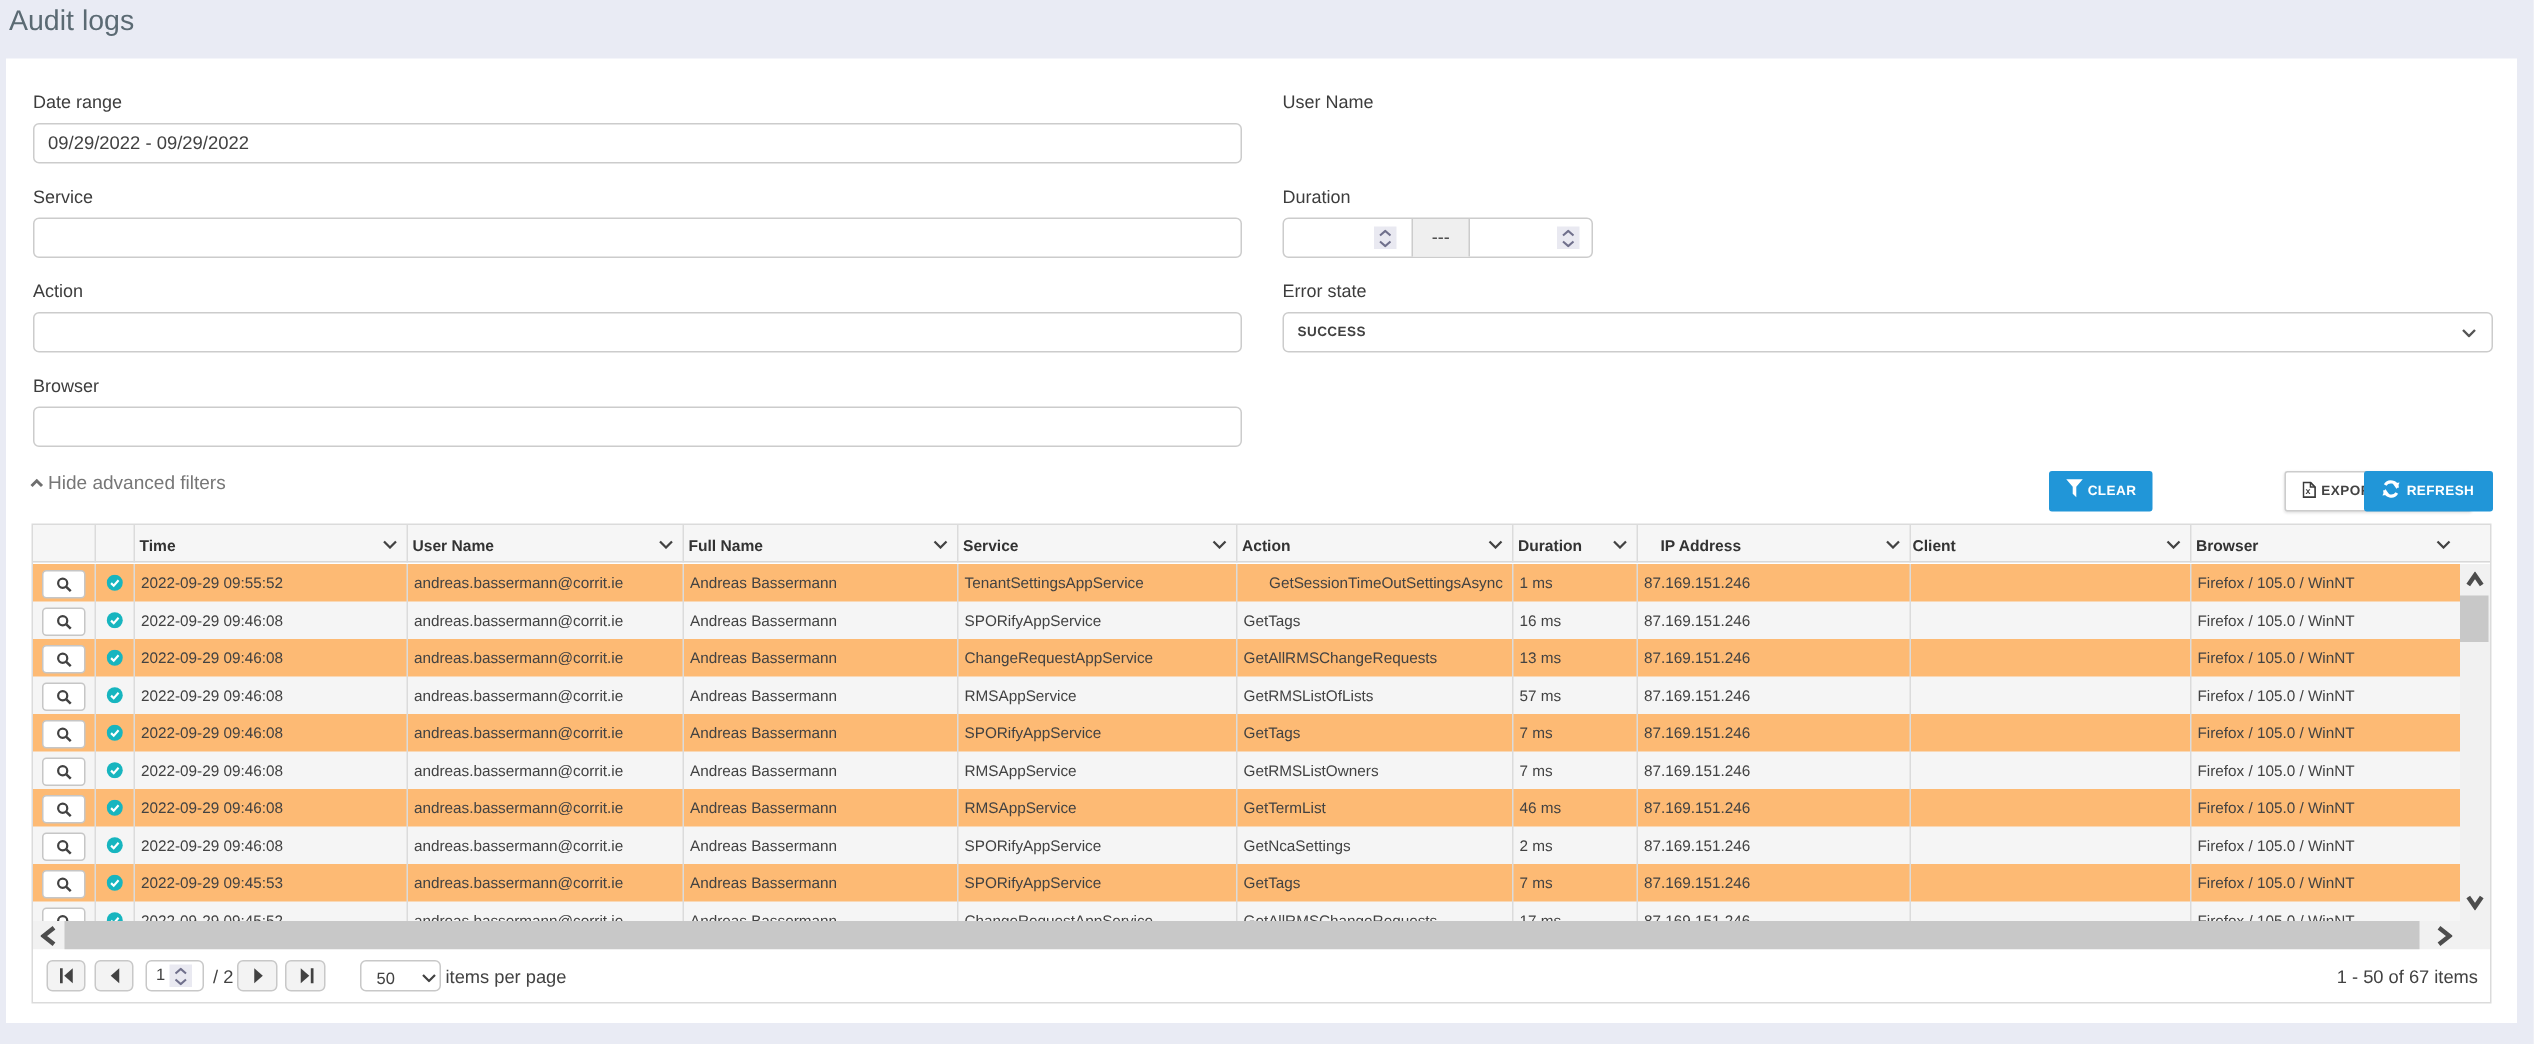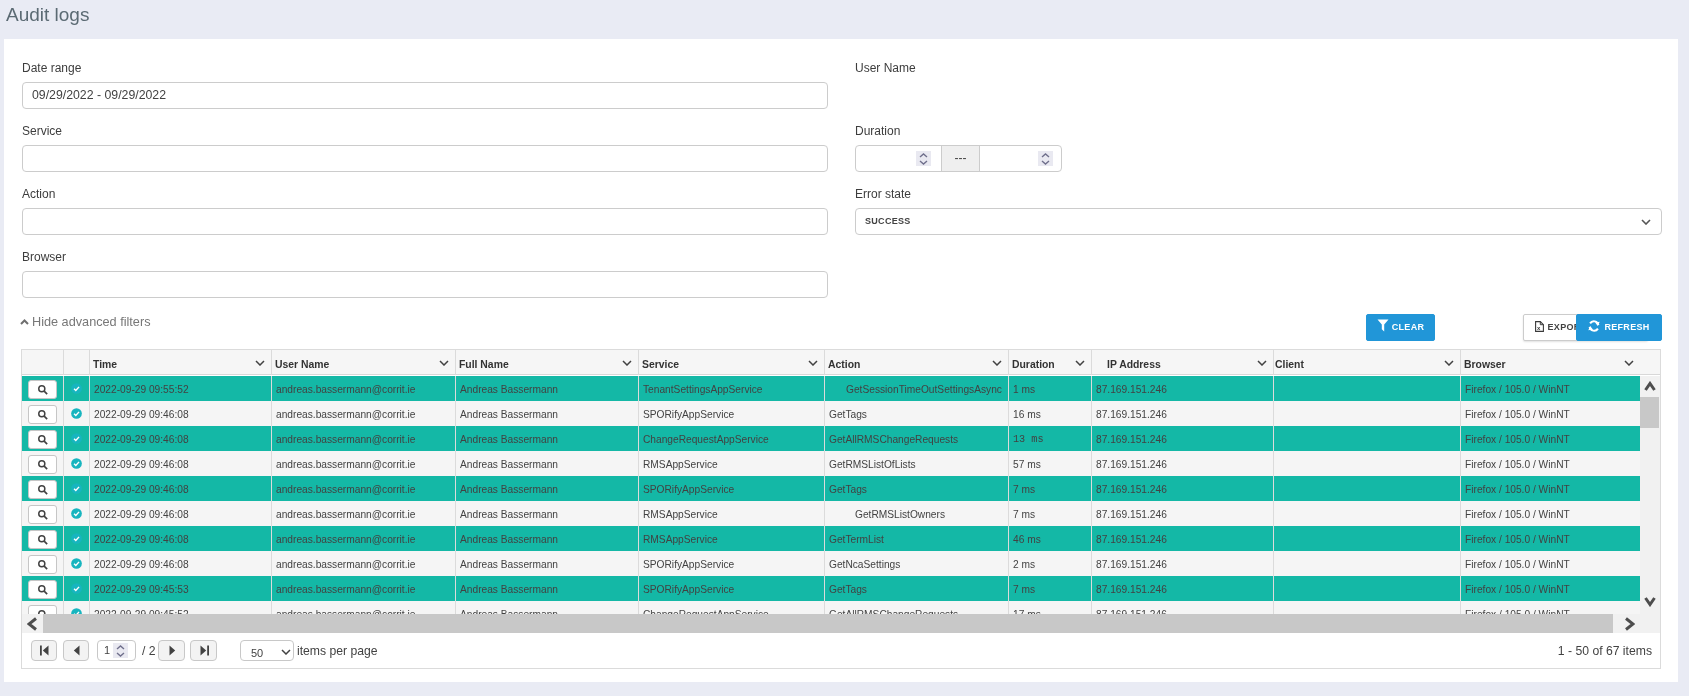--- a/index.html
+++ b/index.html
@@ -14,21 +14,21 @@
          font-size:9px; line-height:25px; text-align:center; letter-spacing:0.3px; }
   .blue { background:#2196d8; color:#fff; border:1px solid #2196d8; }
   .white { background:#fff; color:#424242; border:1px solid #ccc; box-shadow:0 1px 2px rgba(0,0,0,0.12); }
   .grid { position:absolute; left:17px; top:310px; width:1640px; height:320px;
           border:1px solid #dbdbdb; background:#fff; }
   .ghead { position:absolute; left:0; top:0; width:1638px; height:25px; background:#f6f6f6;
            border-bottom:1px solid #d8d8d8; }
   .hcell { position:absolute; top:0; height:25px; font-size:10.4px; font-weight:bold; color:#333;
            line-height:29px; }
   .vline { position:absolute; top:0; width:1px; background:#dbdbdb; }
-  .gbody { position:absolute; left:0; top:26px; width:1638px; height:238px; overflow:hidden; background:#14b8a6; }
+  .gbody { position:absolute; left:0; top:26px; width:1638px; height:238px; overflow:hidden; background:#fdba74; }
   .row { position:absolute; left:0; width:1618px; height:25px; }
   .alt { background:#f5f5f5; }
   .cell { position:absolute; top:0; height:25px; font-size:10.2px; color:#424242; line-height:27px;
           white-space:nowrap; overflow:hidden; }
   .srchbtn { position:absolute; left:6px; top:4px; width:29px; height:19px; background:#fff;
              border:1px solid #c6c6c6; border-radius:3px; }
   .hch { position:absolute; top:10px; }
   .vsb { position:absolute; left:1618px; top:26px; width:20px; height:238px; background:#f1f1f1; }
   .hsb { position:absolute; left:0; top:264px; width:1638px; height:19px; background:#f1f1f1; }
   .pager { position:absolute; left:0; top:283px; width:1638px; height:34px; background:#fff; }
@@ -205,21 +205,21 @@
           </div>
 <svg width="11" height="11" viewBox="0 0 13 13" style="position:absolute;left:49px;top:7px;">
             <circle cx="6.5" cy="6.5" r="6.3" fill="#17b5bf"></circle>
             <path d="M3.6 6.8 L5.7 8.9 L9.5 4.6" fill="none" stroke="#fff" stroke-width="1.7"></path>
           </svg>
 <div class="cell" style="left:67px;width:182px;padding-left:5px;">2022-09-29 09:46:08</div>
 <div class="cell" style="left:249px;width:184px;padding-left:5px;">andreas.bassermann@corrit.ie</div>
 <div class="cell" style="left:433px;width:183px;padding-left:5px;">Andreas Bassermann</div>
 <div class="cell" style="left:616px;width:186px;padding-left:5px;">ChangeRequestAppService</div>
 <div class="cell" style="left:802px;width:184px;padding-left:5px;">GetAllRMSChangeRequests</div>
-<div class="cell" style="left:986px;width:83px;padding-left:5px;font-family:Liberation Mono, monospace;">13 ms</div>
+<div class="cell" style="left:986px;width:83px;padding-left:5px;">13 ms</div>
 <div class="cell" style="left:1069px;width:182px;padding-left:5px;">87.169.151.246</div>
 <div class="cell" style="left:1438px;width:180px;padding-left:5px;">Firefox / 105.0 / WinNT</div>
 </div>
 <div class="row alt" style="top:75px;">
 <div class="srchbtn">
             <svg width="12" height="12" viewBox="0 0 13 13" style="position:absolute;left:8px;top:3px;">
               <circle cx="5.2" cy="5.2" r="3.3" fill="none" stroke="#424242" stroke-width="1.6"></circle>
               <line x1="7.8" y1="7.8" x2="11" y2="11" stroke="#424242" stroke-width="1.8"></line>
             </svg>
           </div>
@@ -264,21 +264,21 @@
             </svg>
           </div>
 <svg width="11" height="11" viewBox="0 0 13 13" style="position:absolute;left:49px;top:7px;">
             <circle cx="6.5" cy="6.5" r="6.3" fill="#17b5bf"></circle>
             <path d="M3.6 6.8 L5.7 8.9 L9.5 4.6" fill="none" stroke="#fff" stroke-width="1.7"></path>
           </svg>
 <div class="cell" style="left:67px;width:182px;padding-left:5px;">2022-09-29 09:46:08</div>
 <div class="cell" style="left:249px;width:184px;padding-left:5px;">andreas.bassermann@corrit.ie</div>
 <div class="cell" style="left:433px;width:183px;padding-left:5px;">Andreas Bassermann</div>
 <div class="cell" style="left:616px;width:186px;padding-left:5px;">RMSAppService</div>
-<div class="cell" style="left:828px;width:184px;padding-left:5px;">GetRMSListOwners</div>
+<div class="cell" style="left:802px;width:184px;padding-left:5px;">GetRMSListOwners</div>
 <div class="cell" style="left:986px;width:83px;padding-left:5px;">7 ms</div>
 <div class="cell" style="left:1069px;width:182px;padding-left:5px;">87.169.151.246</div>
 <div class="cell" style="left:1438px;width:180px;padding-left:5px;">Firefox / 105.0 / WinNT</div>
 </div>
 <div class="row" style="top:150px;">
 <div class="srchbtn">
             <svg width="12" height="12" viewBox="0 0 13 13" style="position:absolute;left:8px;top:3px;">
               <circle cx="5.2" cy="5.2" r="3.3" fill="none" stroke="#424242" stroke-width="1.6"></circle>
               <line x1="7.8" y1="7.8" x2="11" y2="11" stroke="#424242" stroke-width="1.8"></line>
             </svg>

